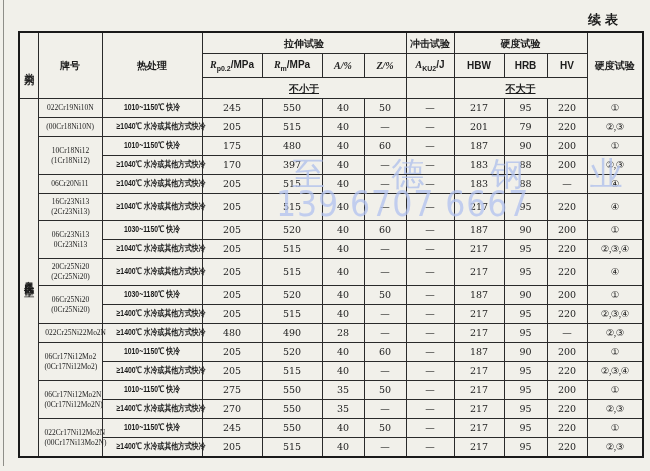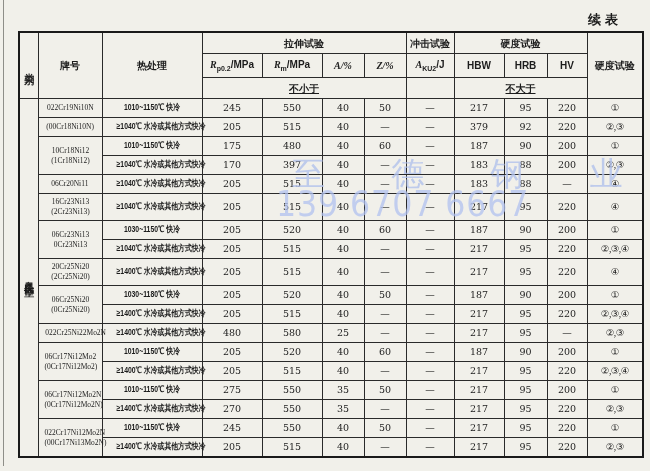--- a/index.html
+++ b/index.html
@@ -101,22 +101,22 @@
           <td class="std">①</td>
     </tr>
     <tr class="dr">
       <td class="g"><span class="fit">(00Cr18Ni10N)</span></td>
       <td class="ht"><span class="fit">≥1040℃ 水冷或其他方式快冷</span></td>
       <td class="v">205</td>
           <td class="v">515</td>
           <td class="v">40</td>
           <td class="v">—</td>
           <td class="v">—</td>
-          <td class="v">379</td>
-          <td class="v">92</td>
+          <td class="v">201</td>
+          <td class="v">79</td>
           <td class="v">220</td>
           <td class="std">②,③</td>
     </tr>
     <tr class="dr">
       <td class="g" rowspan="2">
             <span class="gl">10Cr18Ni12</span>
             <span class="gl">(1Cr18Ni12)</span>
           </td>
       <td class="ht"><span class="fit">1010~1150℃ 快冷</span></td>
       <td class="v">175</td>
@@ -239,22 +239,22 @@
           <td class="v">—</td>
           <td class="v">217</td>
           <td class="v">95</td>
           <td class="v">220</td>
           <td class="std">②,③,④</td>
     </tr>
     <tr class="dr">
       <td class="g"><span class="fit">022Cr25Ni22Mo2N</span></td>
       <td class="ht"><span class="fit">≥1400℃ 水冷或其他方式快冷</span></td>
       <td class="v">480</td>
-          <td class="v">580</td>
-          <td class="v">25</td>
+          <td class="v">490</td>
+          <td class="v">28</td>
           <td class="v">—</td>
           <td class="v">—</td>
           <td class="v">217</td>
           <td class="v">95</td>
           <td class="v">—</td>
           <td class="std">②,③</td>
     </tr>
     <tr class="dr">
       <td class="g" rowspan="2">
             <span class="gl">06Cr17Ni12Mo2</span>

